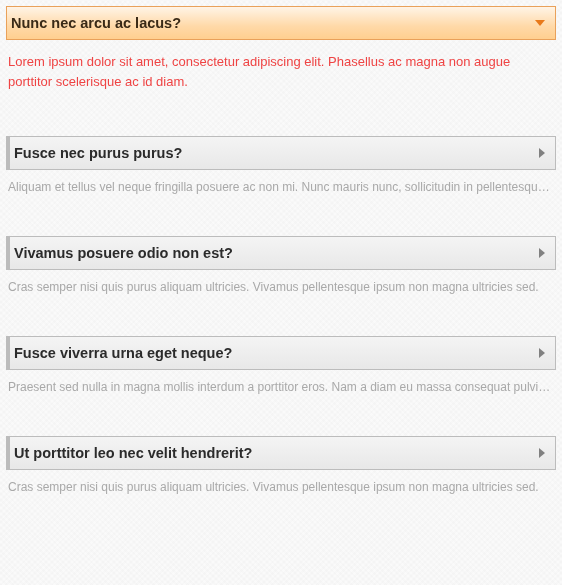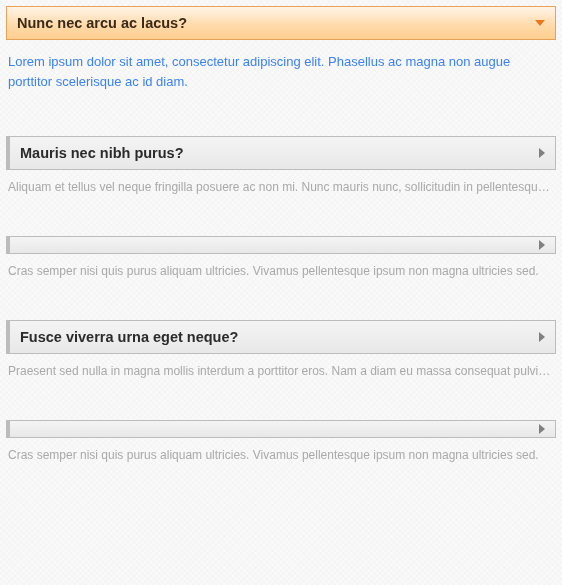--- a/index.html
+++ b/index.html
@@ -15,21 +15,21 @@
   }
   .wrap { padding: 6px 6px 0 6px; }
 
   .item { margin-bottom: 0; }
 
   .header {
     position: relative;
     border: 1px solid #bcbcbc;
     border-left: 4px solid #bcbcbc;
     background: linear-gradient(#f4f4f4, #e8e8e8);
-    padding: 8px 34px 8px 10px;
+    padding: 8px 34px 8px 4px;
     font-size: 14.5px;
     font-weight: bold;
     color: #2b2b2b;
     cursor: pointer;
   }
   .header.active {
     border: 1px solid #e9a15a;
     border-left: 1px solid #e9a15a;
     background: linear-gradient(#fff4e6, #ffd9a8 60%, #ffcf8f);
     color: #3a2a17;
@@ -50,21 +50,21 @@
   .arrow.down {
     border-left: 5px solid transparent;
     border-right: 5px solid transparent;
     border-top: 6px solid #e8791b;
   }
 
   .body {
     padding: 12px 2px 2px 2px;
     font-size: 13px;
     line-height: 1.55;
-    color: #3b82f6;
+    color: #ef4444;
   }
   .body p { margin-bottom: 14px; }
 
   .preview {
     padding: 9px 2px 0 2px;
     font-size: 12px;
     line-height: 1.4;
     color: #a9a9a9;
     white-space: nowrap;
     overflow: hidden;
@@ -85,47 +85,49 @@
     </div>
     <div class="body">
       <p>Lorem ipsum dolor sit amet, consectetur adipiscing elit. Phasellus ac magna non augue porttitor scelerisque ac id diam.</p>
     </div>
   </div>
 
   <div class="gap" style="height:28px"></div>
 
   <div class="item">
     <div class="header">
-      <span>Mauris nec nibh purus?</span>
+      <span>Fusce nec purus purus?</span>
       <span class="arrow right"></span>
     </div>
     <div class="preview">Aliquam et tellus vel neque fringilla posuere ac non mi. Nunc mauris nunc, sollicitudin in pellentesque eget.</div>
   </div>
 
   <div class="gap"></div>
 
   <div class="item">
     <div class="header">
+      <span>Vivamus posuere odio non est?</span>
       <span class="arrow right"></span>
     </div>
     <div class="preview">Cras semper nisi quis purus aliquam ultricies. Vivamus pellentesque ipsum non magna ultricies sed.</div>
   </div>
 
   <div class="gap"></div>
 
   <div class="item">
     <div class="header">
       <span>Fusce viverra urna eget neque?</span>
       <span class="arrow right"></span>
     </div>
     <div class="preview">Praesent sed nulla in magna mollis interdum a porttitor eros. Nam a diam eu massa consequat pulvinar.</div>
   </div>
 
   <div class="gap"></div>
 
   <div class="item">
     <div class="header">
+      <span>Ut porttitor leo nec velit hendrerit?</span>
       <span class="arrow right"></span>
     </div>
     <div class="preview">Cras semper nisi quis purus aliquam ultricies. Vivamus pellentesque ipsum non magna ultricies sed.</div>
   </div>
 
 </div>
 
 </body></html>

